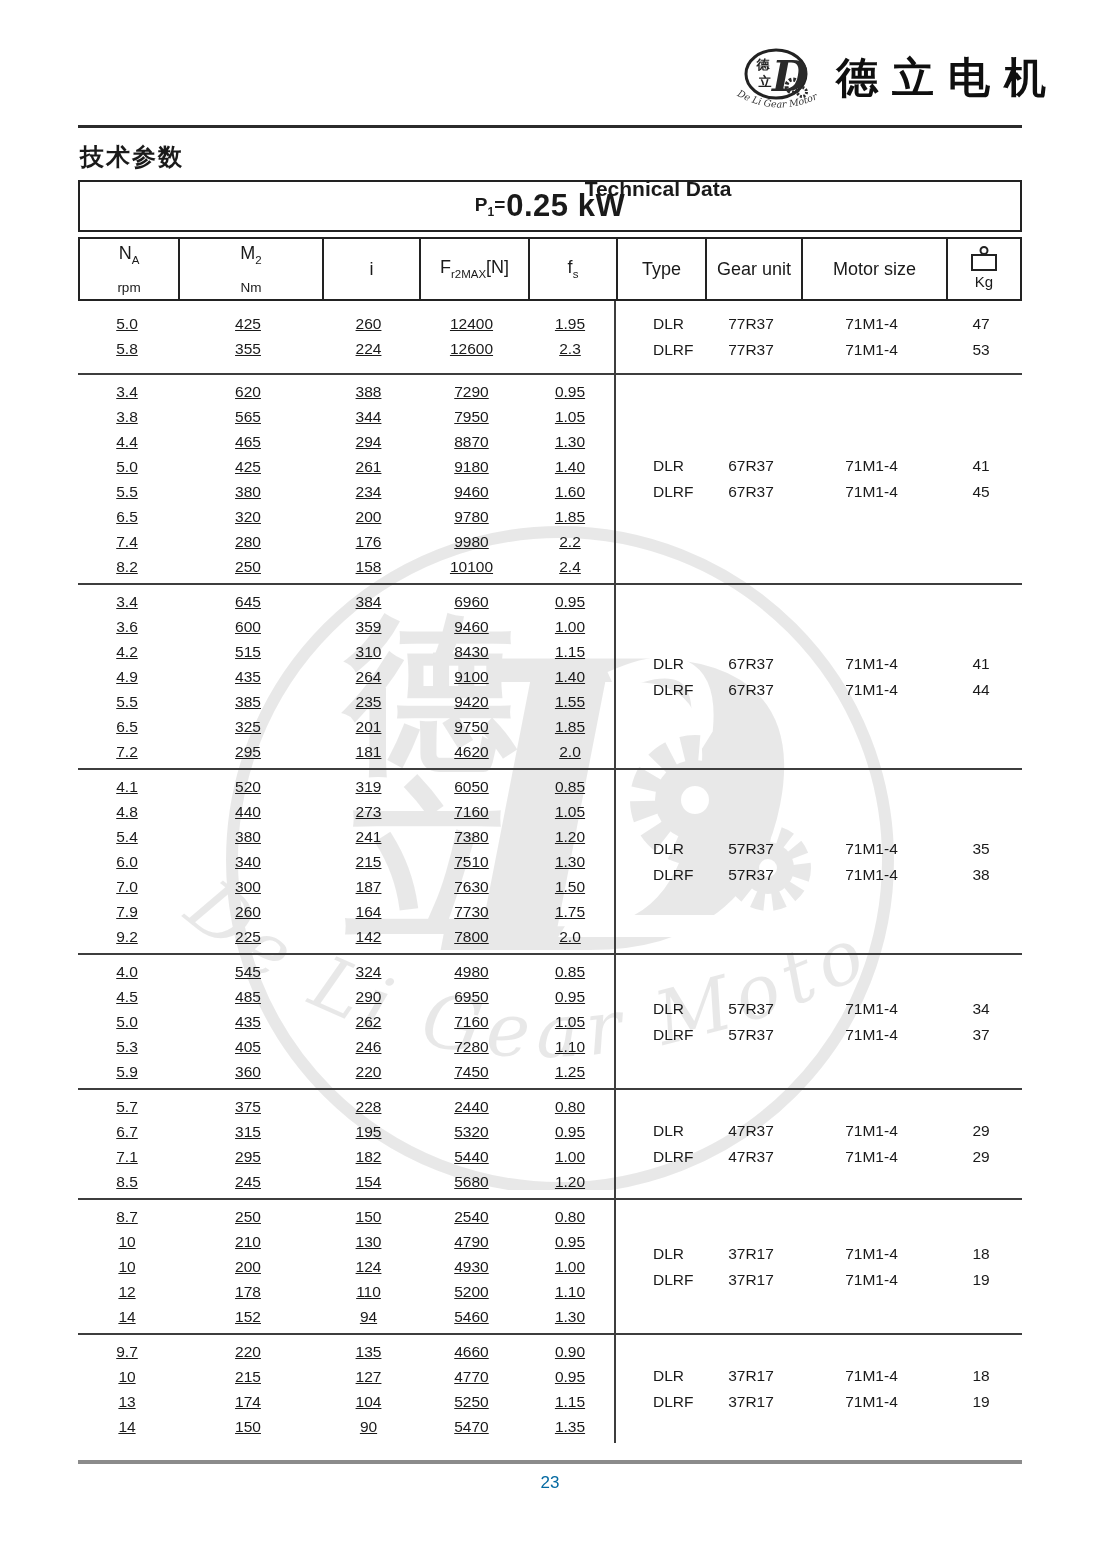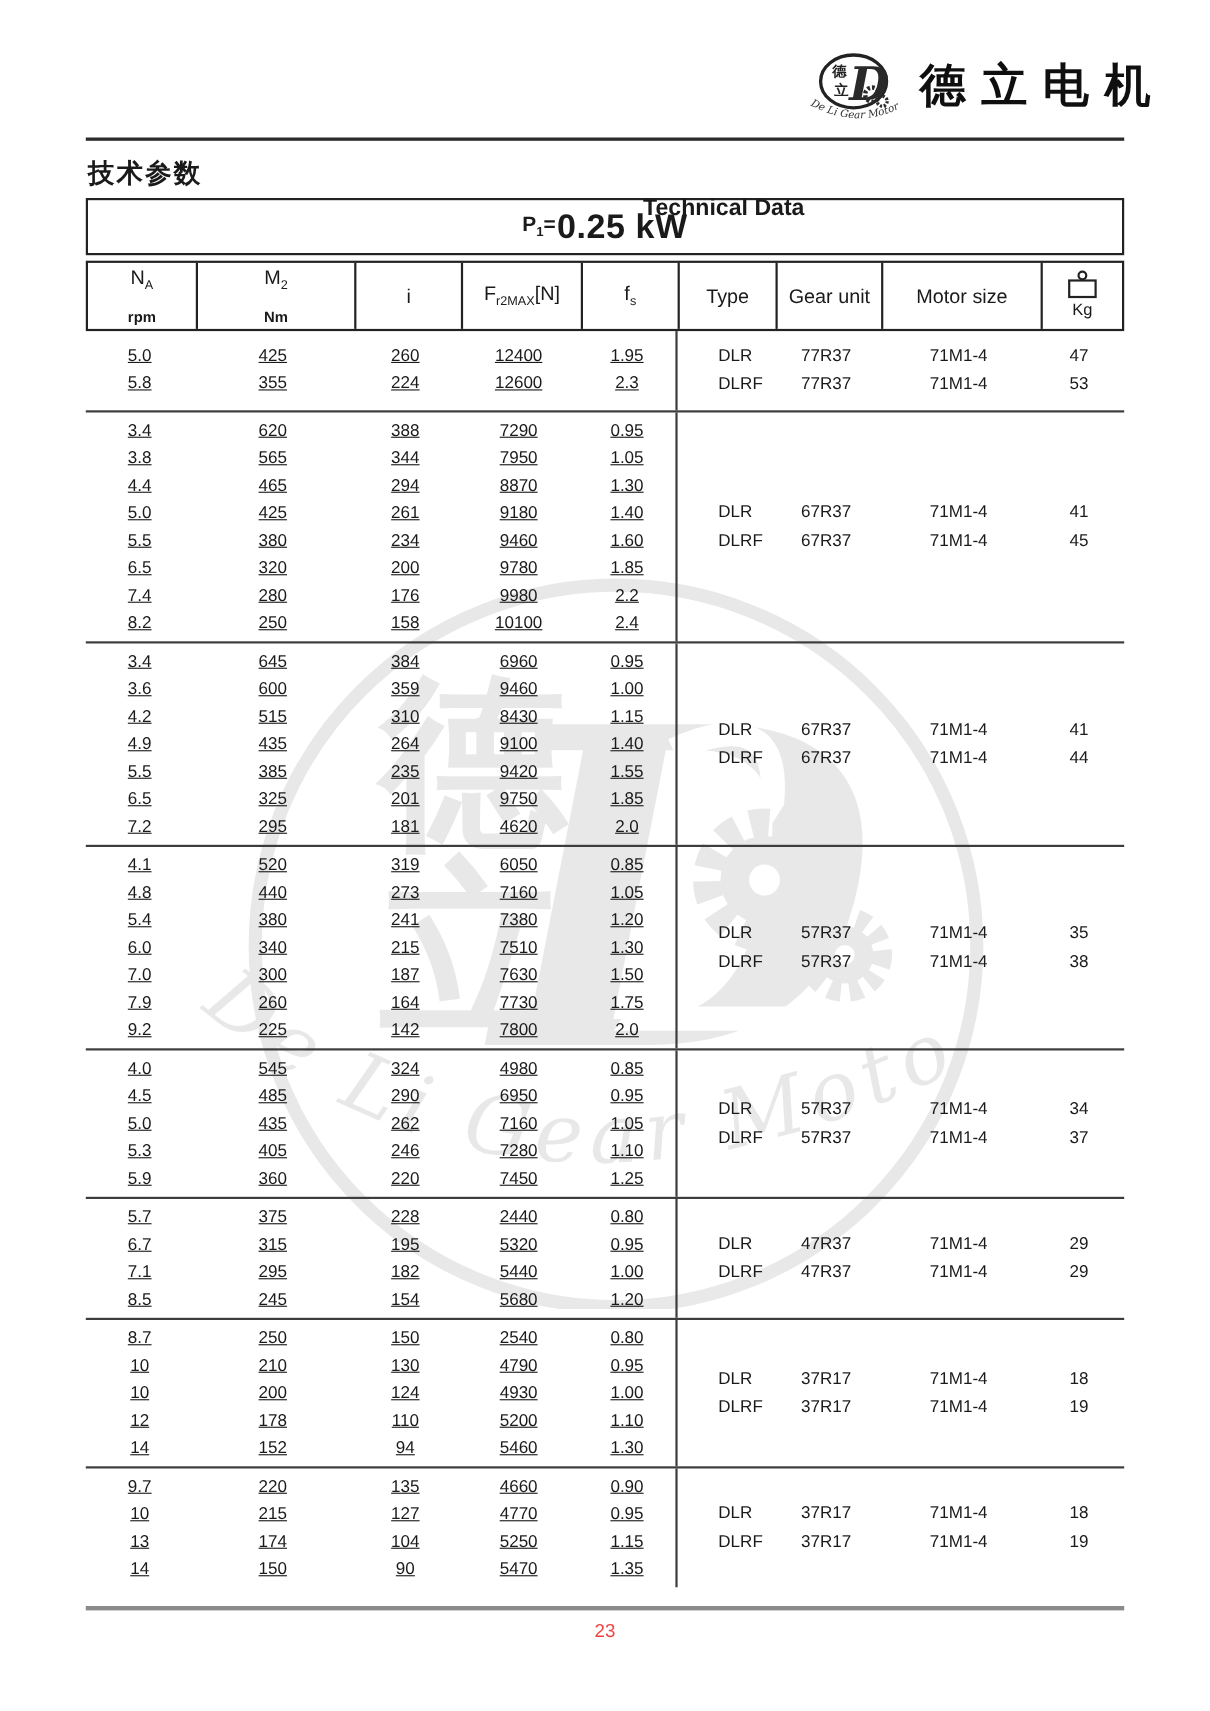--- a/index.html
+++ b/index.html
@@ -33,42 +33,42 @@
   
   .thead{
     margin-top:5px;display:grid;
     grid-template-columns:98px 144px 97px 109px 88px 89px 96px 145px 74px;
     height:60px;border:2px solid #222;box-sizing:content-box;width:940px;
   }
   .hc{border-left:2px solid #222;display:flex;flex-direction:column;align-items:center;justify-content:center;line-height:1.12;text-align:center;}
   .hc:first-child{border-left:none;}
   .hmain{font-size:18px;font-weight:normal;text-align:right;}
   .hmain sub{font-size:11.5px;}
-  .hunit{font-size:13.5px;font-weight:bold;margin-top:14px;}
+  .hunit{font-size:13.5px;font-weight:normal;margin-top:14px;}
   .kg-icon{width:22px;height:13px;border:2px solid #222;position:relative;margin:7px 0 3px 0;}
   .kg-icon::before{content:"";position:absolute;width:5px;height:5px;border:2px solid #222;border-radius:50%;top:-10px;left:50%;transform:translateX(-50%);background:#fff;}
   .kg-label{font-size:15px;}
 
   
   .tbody{width:944px;}
   .group{display:flex;border-bottom:2px solid #3d3d3d;}
   .group:last-child{border-bottom:none;}
   .group:first-child .gleft,.group:first-child .gright{padding-top:10px;padding-bottom:10px;}
   .gleft{width:536px;padding:4px 0;text-decoration:underline;}
   .gright{width:408px;box-sizing:border-box;border-left:2px solid #3d3d3d;display:flex;align-items:center;padding:4px 0;}
   .drow{display:grid;grid-template-columns:98px 144px 97px 109px 88px;height:25px;line-height:25px;}
   .dc{text-align:center;font-size:15.5px;}
   .ginfo{width:100%;}
   .irow{display:grid;grid-template-columns:87px 96px 145px 74px;height:26px;line-height:26px;}
   .ic{text-align:center;font-size:15.5px;}
   .ic0{text-align:left;padding-left:37px;}
 
   
   .bottom-line{margin-top:17px;height:4px;background:#8b8b8b;}
-  .page-num{margin-top:9px;text-align:center;font-size:17px;color:#ef4444;}
+  .page-num{margin-top:9px;text-align:center;font-size:17px;color:#0369a1;}
 </style>
 </head>
 <body>
 
 <div class="watermark">
   <svg viewBox="0 0 760 720" width="760" height="720">
     <g opacity="0.085">
       <circle cx="410" cy="390" r="328" fill="none" stroke="#000" stroke-width="12"></circle>
       <text x="280" y="282" font-size="170" text-anchor="middle" font-family="DejaVu Serif,serif" font-weight="bold" fill="#000">德</text>
       <text x="280" y="452" font-size="170" text-anchor="middle" font-family="DejaVu Serif,serif" font-weight="bold" fill="#000">立</text>

